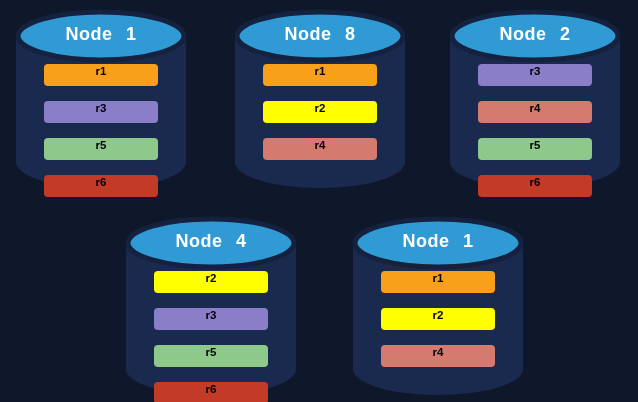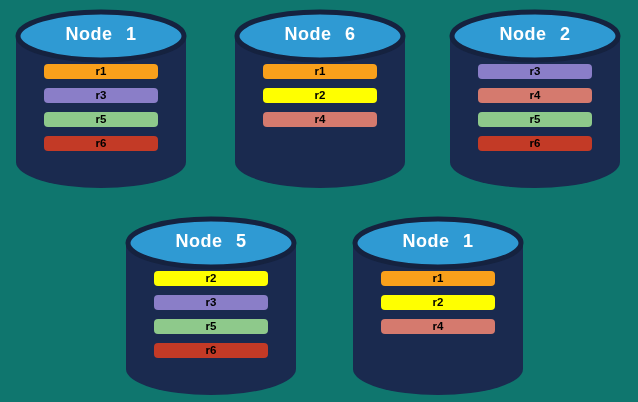--- a/index.html
+++ b/index.html
@@ -1,32 +1,32 @@
 <!DOCTYPE html>
 <html><head>
 <meta charset="utf-8">
 <style>
   html,body{margin:0;padding:0;background:#ffffff;}
   .canvas{
-    position:relative;width:638px;height:402px;background:#0f766e;
+    position:relative;width:638px;height:402px;background:#0f172a;
     font-family:"Liberation Sans", sans-serif;overflow:hidden;
   }
   .node{position:absolute;width:178px;height:188px;}
   .node svg{position:absolute;left:0;top:0;display:block;}
   .node-title{
     position:absolute;top:19px;left:0;width:100%;text-align:center;
     color:#fff;font-size:18px;font-weight:bold;word-spacing:8px;
     letter-spacing:0.5px;z-index:2;
   }
   .bars{
     position:absolute;top:59px;left:50%;transform:translateX(-50%);
     width:114px;z-index:2;
   }
   .bar{
-    height:15px;line-height:15px;margin-bottom:9px;border-radius:4px;
+    height:22px;line-height:15px;margin-bottom:15px;border-radius:4px;
     text-align:center;font-size:11.5px;font-weight:bold;color:#000;
   }
   
   #n1{left:12px;top:5px;}
   #n2{left:231px;top:5px;}
   #n3{left:446px;top:5px;}
   #n4{left:122px;top:212px;}
   #n5{left:349px;top:212px;}
 </style>
 </head>
@@ -46,21 +46,21 @@
         <div class="bar" style="background: rgb(142, 201, 139); color: rgb(0, 0, 0);">r5</div>
         <div class="bar" style="background: rgb(195, 58, 38); color: rgb(0, 0, 0);">r6</div>
       </div>
   </div>
 
   <div class="node" id="n2">
     <svg width="178" height="188" viewBox="0 0 178 188">
       <path d="M4,31 L4,157 A85,26 0 0 0 174,157 L174,31 Z" fill="#1A2A4F"></path>
       <ellipse cx="89" cy="31" rx="83" ry="24" stroke-width="5" fill="#2F9AD3" stroke="#15223F"></ellipse>
     </svg>
-    <div class="node-title">Node 6</div>
+    <div class="node-title">Node 8</div>
     <div class="bars">
         <div class="bar" style="background: rgb(249, 160, 27); color: rgb(0, 0, 0);">r1</div>
         <div class="bar" style="background: rgb(255, 255, 0); color: rgb(0, 0, 0);">r2</div>
         <div class="bar" style="background: rgb(213, 122, 110); color: rgb(0, 0, 0);">r4</div>
       </div>
   </div>
 
   <div class="node" id="n3">
     <svg width="178" height="188" viewBox="0 0 178 188">
       <path d="M4,31 L4,157 A85,26 0 0 0 174,157 L174,31 Z" fill="#1A2A4F"></path>
@@ -73,21 +73,21 @@
         <div class="bar" style="background: rgb(142, 201, 139); color: rgb(0, 0, 0);">r5</div>
         <div class="bar" style="background: rgb(195, 58, 38); color: rgb(0, 0, 0);">r6</div>
       </div>
   </div>
 
   <div class="node" id="n4">
     <svg width="178" height="188" viewBox="0 0 178 188">
       <path d="M4,31 L4,157 A85,26 0 0 0 174,157 L174,31 Z" fill="#1A2A4F"></path>
       <ellipse cx="89" cy="31" rx="83" ry="24" stroke-width="5" fill="#2F9AD3" stroke="#15223F"></ellipse>
     </svg>
-    <div class="node-title">Node 5</div>
+    <div class="node-title">Node 4</div>
     <div class="bars">
         <div class="bar" style="background: rgb(255, 255, 0); color: rgb(0, 0, 0);">r2</div>
         <div class="bar" style="background: rgb(138, 126, 200); color: rgb(0, 0, 0);">r3</div>
         <div class="bar" style="background: rgb(142, 201, 139); color: rgb(0, 0, 0);">r5</div>
         <div class="bar" style="background: rgb(195, 58, 38); color: rgb(0, 0, 0);">r6</div>
       </div>
   </div>
 
   <div class="node" id="n5">
     <svg width="178" height="188" viewBox="0 0 178 188">

